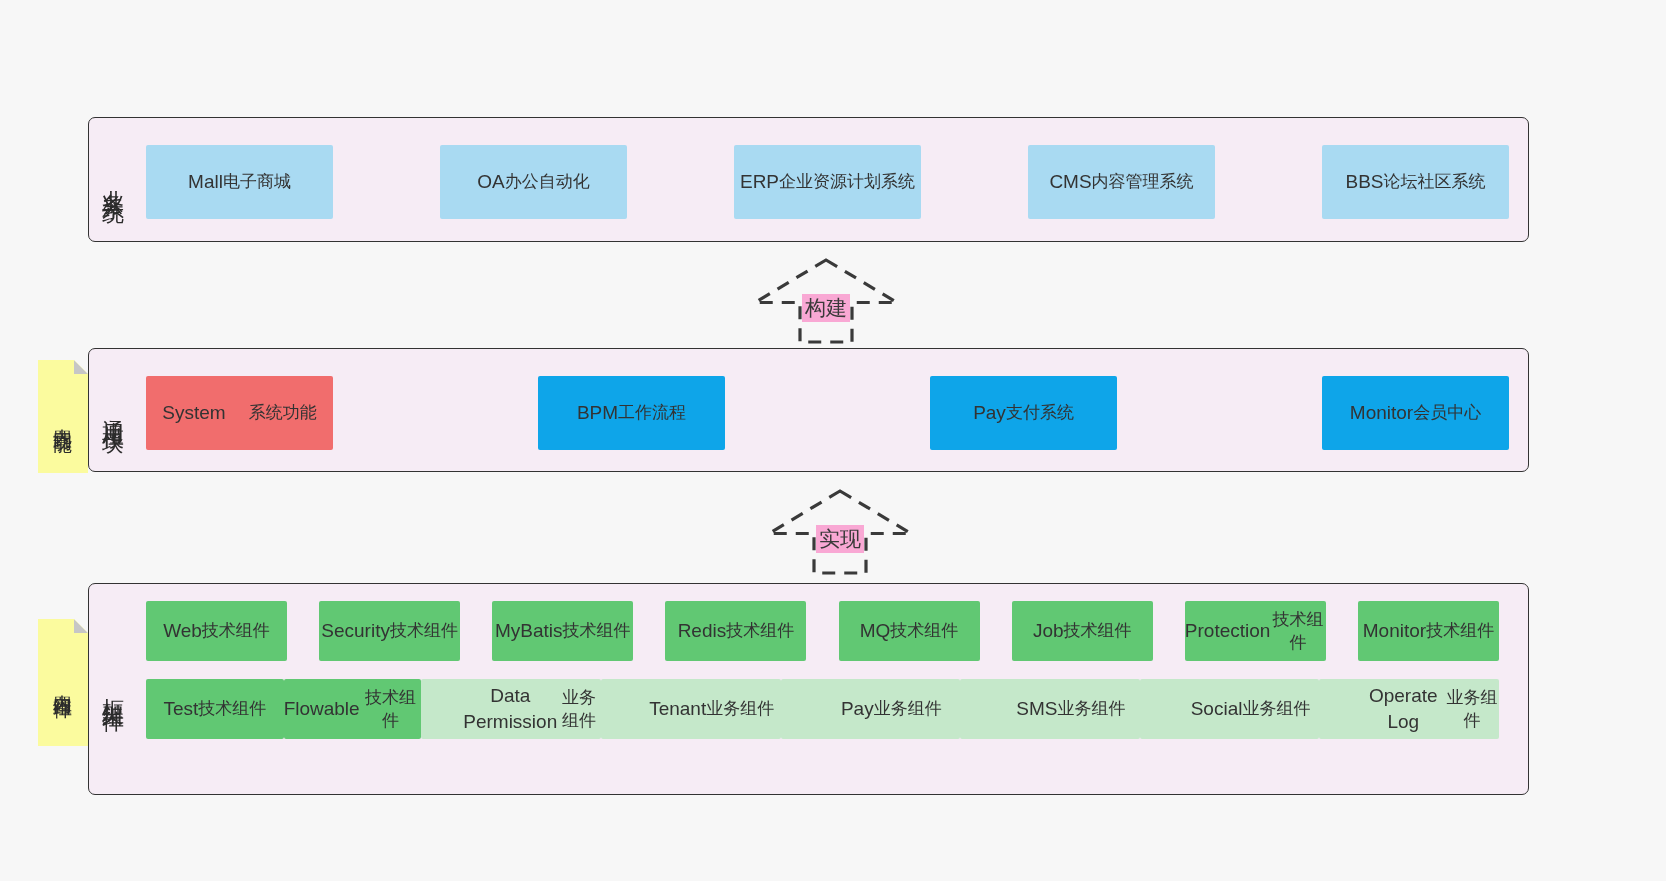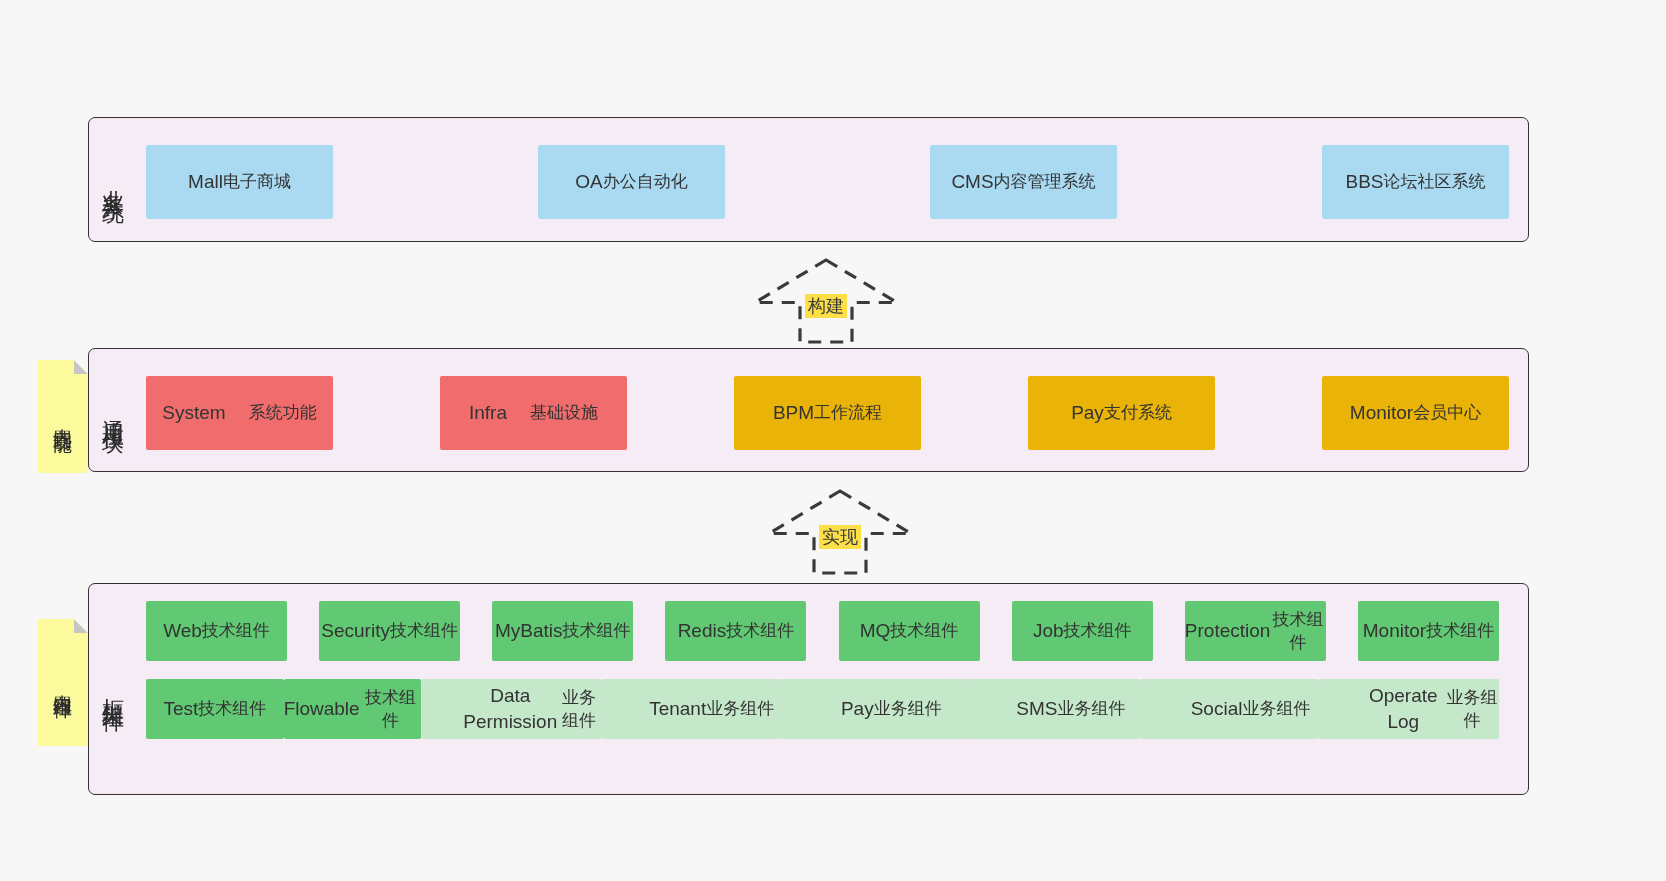--- a/index.html
+++ b/index.html
@@ -36,21 +36,21 @@
     border-radius:2px;
     display:flex;flex-direction:row;align-items:center;justify-content:center;
     text-align:center;line-height:1.38;
   }
   .box-wide{width:187px;height:74px;}
   .box-sm{width:141px;height:60px;}
   .box-title{font-size:19px;}
   .box-sub{font-size:17px;}
   .c-blue{background:#a9daf2;}
   .c-red{background:#f16d6d;gap:23px;}
-  .c-pink{background:#eab308;}
+  .c-pink{background:#0ea5e9;}
   .c-green{background:#61c873;}
   .c-green-light{background:#c5e8ca;padding-left:42px;}
   .note{
     position:absolute;width:50px;background:#fbfb9e;
     clip-path:polygon(0 0,calc(100% - 14px) 0,100% 14px,100% 100%,0 100%);
     display:flex;align-items:center;justify-content:center;
   }
   #note-modules{left:38px;top:360px;height:113px;}
   #note-framework{left:38px;top:619px;height:127px;}
   .note-fold{
@@ -61,38 +61,42 @@
   .note-text{
     writing-mode:vertical-rl;text-orientation:upright;
     font-size:19px;letter-spacing:2px;color:#2b2b2b;line-height:1;
   }
   .arrow{position:absolute;width:150px;height:92px;}
   #arrow-build{left:751px;top:255px;}
   #arrow-implement{left:765px;top:486px;}
   .arrow svg{position:absolute;left:0;top:0;}
   .arrow-label{
     position:absolute;left:75px;top:39px;transform:translateX(-50%);
-    background:#fde047;padding:0 3px;
-    font-size:18px;color:#3a3a3a;white-space:nowrap;
+    background:#f9a8d4;padding:0 3px;
+    font-size:21px;color:#3a3a3a;white-space:nowrap;
   }
 </style>
 </head>
 <body>
 
 <div class="panel" id="panel-business">
   <div class="side-label">业务系统</div>
   <div class="rows">
       <div class="row">
         <div class="box box-wide c-blue">
           <div class="box-title">Mall</div>
           <div class="box-sub">电子商城</div>
         </div>
         <div class="box box-wide c-blue">
           <div class="box-title">OA</div>
           <div class="box-sub">办公自动化</div>
+        </div>
+        <div class="box box-wide c-blue">
+          <div class="box-title">ERP</div>
+          <div class="box-sub">企业资源计划系统</div>
         </div>
         <div class="box box-wide c-blue">
           <div class="box-title">CMS</div>
           <div class="box-sub">内容管理系统</div>
         </div>
         <div class="box box-wide c-blue">
           <div class="box-title">BBS</div>
           <div class="box-sub">论坛社区系统</div>
         </div>
       </div>
@@ -111,24 +115,20 @@
   <span class="note-text">内置功能</span>
 </div>
 <div class="panel" id="panel-modules">
   <div class="side-label">通用模块</div>
   <div class="rows">
       <div class="row">
         <div class="box box-wide c-red">
           <div class="box-title">System</div>
           <div class="box-sub">系统功能</div>
         </div>
-        <div class="box box-wide c-red">
-          <div class="box-title">Infra</div>
-          <div class="box-sub">基础设施</div>
-        </div>
         <div class="box box-wide c-pink">
           <div class="box-title">BPM</div>
           <div class="box-sub">工作流程</div>
         </div>
         <div class="box box-wide c-pink">
           <div class="box-title">Pay</div>
           <div class="box-sub">支付系统</div>
         </div>
         <div class="box box-wide c-pink">
           <div class="box-title">Monitor</div>

